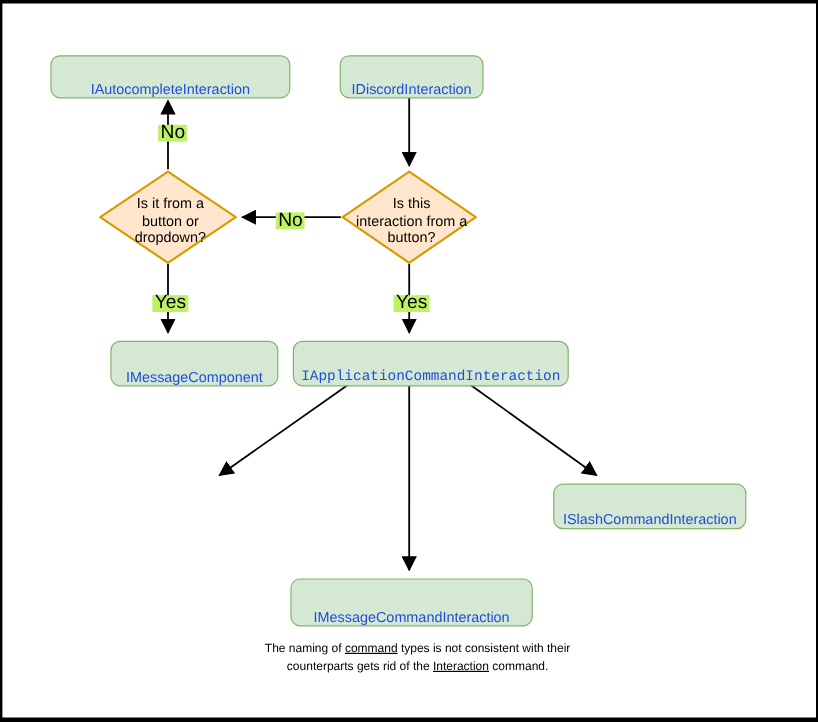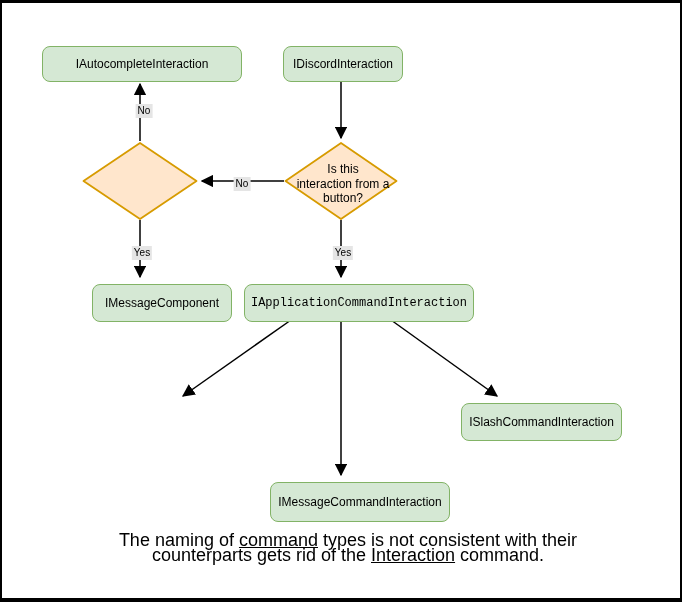--- a/index.html
+++ b/index.html
@@ -20,50 +20,50 @@
     left: -2px; top: -3px;
     width: 682px; height: 602px;
     pointer-events: none;
   }
   .node {
     position: absolute;
     background: #d5e8d4;
     border: 1.5px solid #82b366;
     border-radius: 8px;
     display: flex;
-    align-items: center;
+    align-items: flex-end;
     justify-content: center;
     text-align: center;
     font-size: 12px;
     line-height: 14px;
-    color: #000000;
+    color: #1d4ed8;
   }
   .diamond-label {
     position: absolute;
     text-align: center;
     font-size: 12px;
     line-height: 14.5px;
     color: #000;
   }
   .edge-label {
     position: absolute;
     transform: translateX(-50%);
-    background: #e5e5e5;
+    background: #bef264;
     padding: 0 2px;
-    font-size: 10px;
+    font-size: 16px;
     line-height: 14px;
     color: #000;
   }
   .note {
     position: absolute;
     left: 116px;
     top: 530px;
     width: 460px;
     text-align: center;
-    font-size: 18px;
+    font-size: 10px;
     line-height: 15px;
     color: #000;
   }
   .note .u { text-decoration: underline; }
   .note .b { font-weight: bold; }
 </style>
 </head>
 <body>
 
 <div class="frame">
@@ -102,24 +102,29 @@
 
   <div class="node" style="left:242px; top:281px; width:230px; height:38px;font-family:Liberation Mono, monospace;">
     <span>IApplicationCommandInteraction</span>
   </div>
 
 
   <div class="node" style="left:459px; top:400px; width:161px; height:38px;">
     <span>ISlashCommandInteraction</span>
   </div>
 
-  <div class="node" style="left:240px; top:479px; width:180px; height:40px;margin-left:28px;">
+  <div class="node" style="left:240px; top:479px; width:202px; height:40px;">
     <span>IMessageCommandInteraction</span>
   </div>
 
+  <div class="diamond-label" style="left:86px; top:159px; width:108px;">
+    <div>Is it from a</div>
+    <div>button or</div>
+    <div>dropdown?</div>
+  </div>
 
   <div class="diamond-label" style="left:279px; top:159px; width:124px;">
     <div>Is this</div>
     <div>interaction from a</div>
     <div>button?</div>
   </div>
 
   <span class="edge-label" style="left:142px; top:101px;">No</span>
   <span class="edge-label" style="left:240px; top:174px;">No</span>
   <span class="edge-label" style="left:140px; top:243px;">Yes</span>

